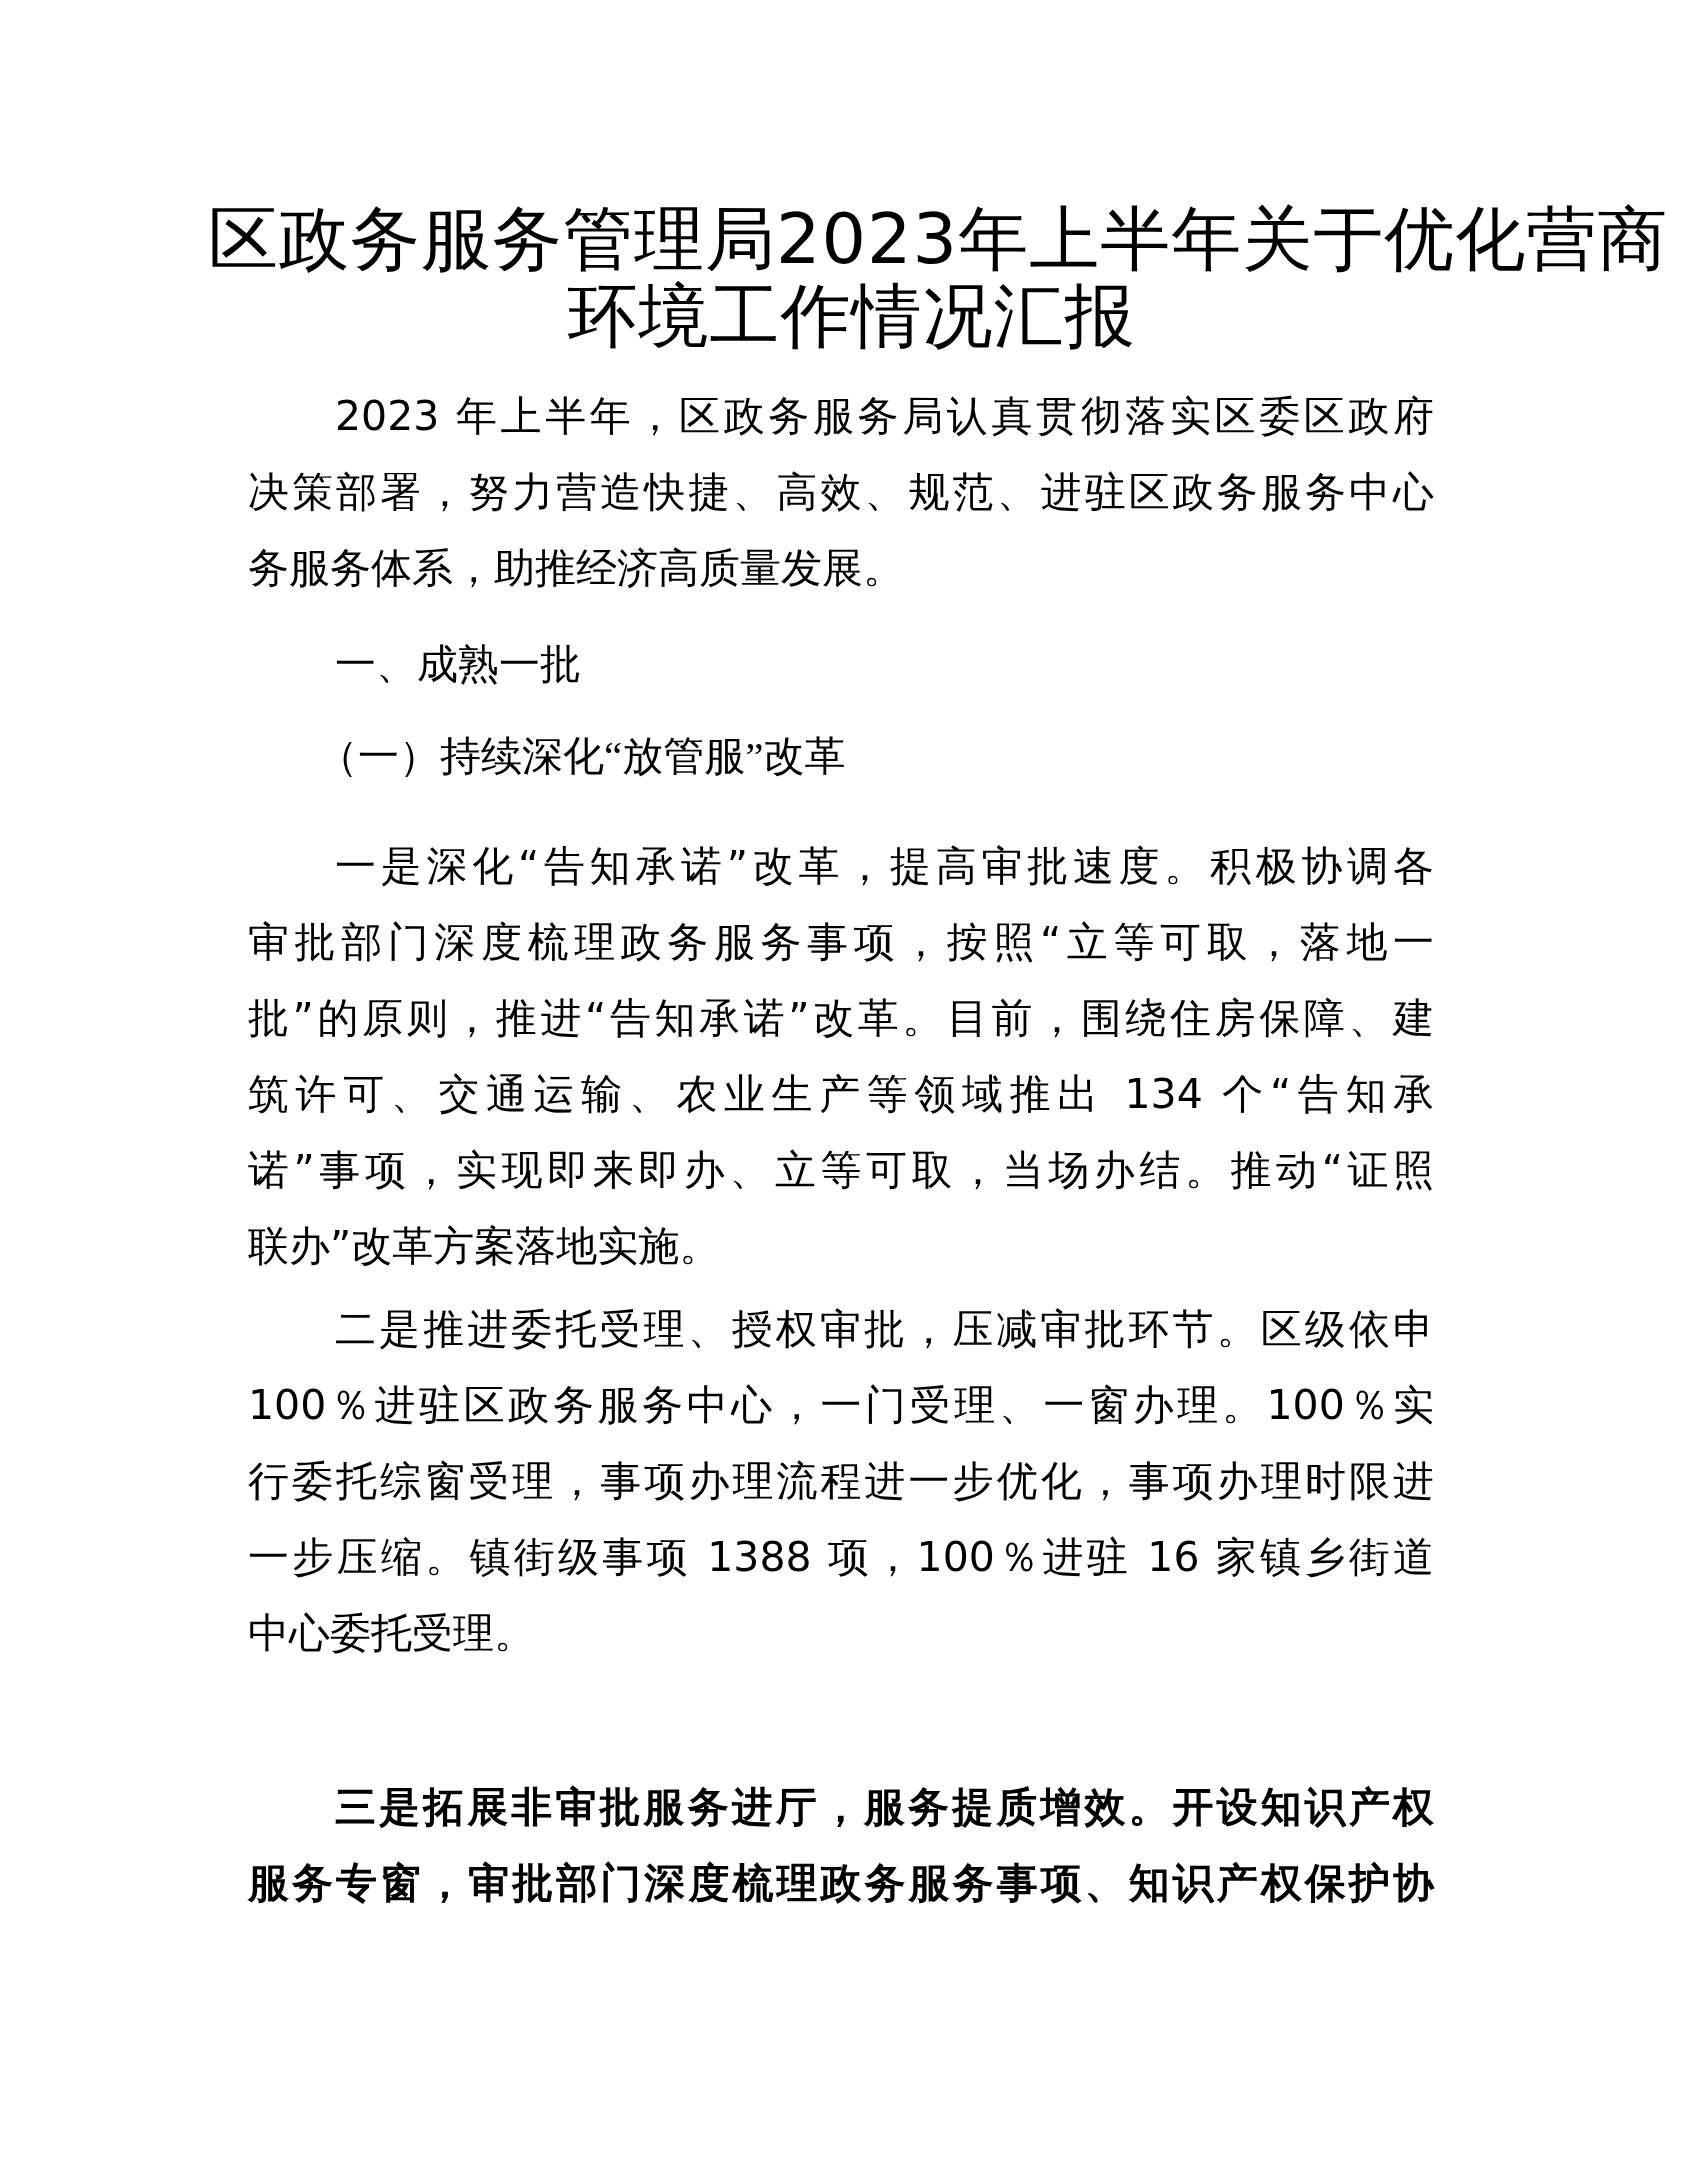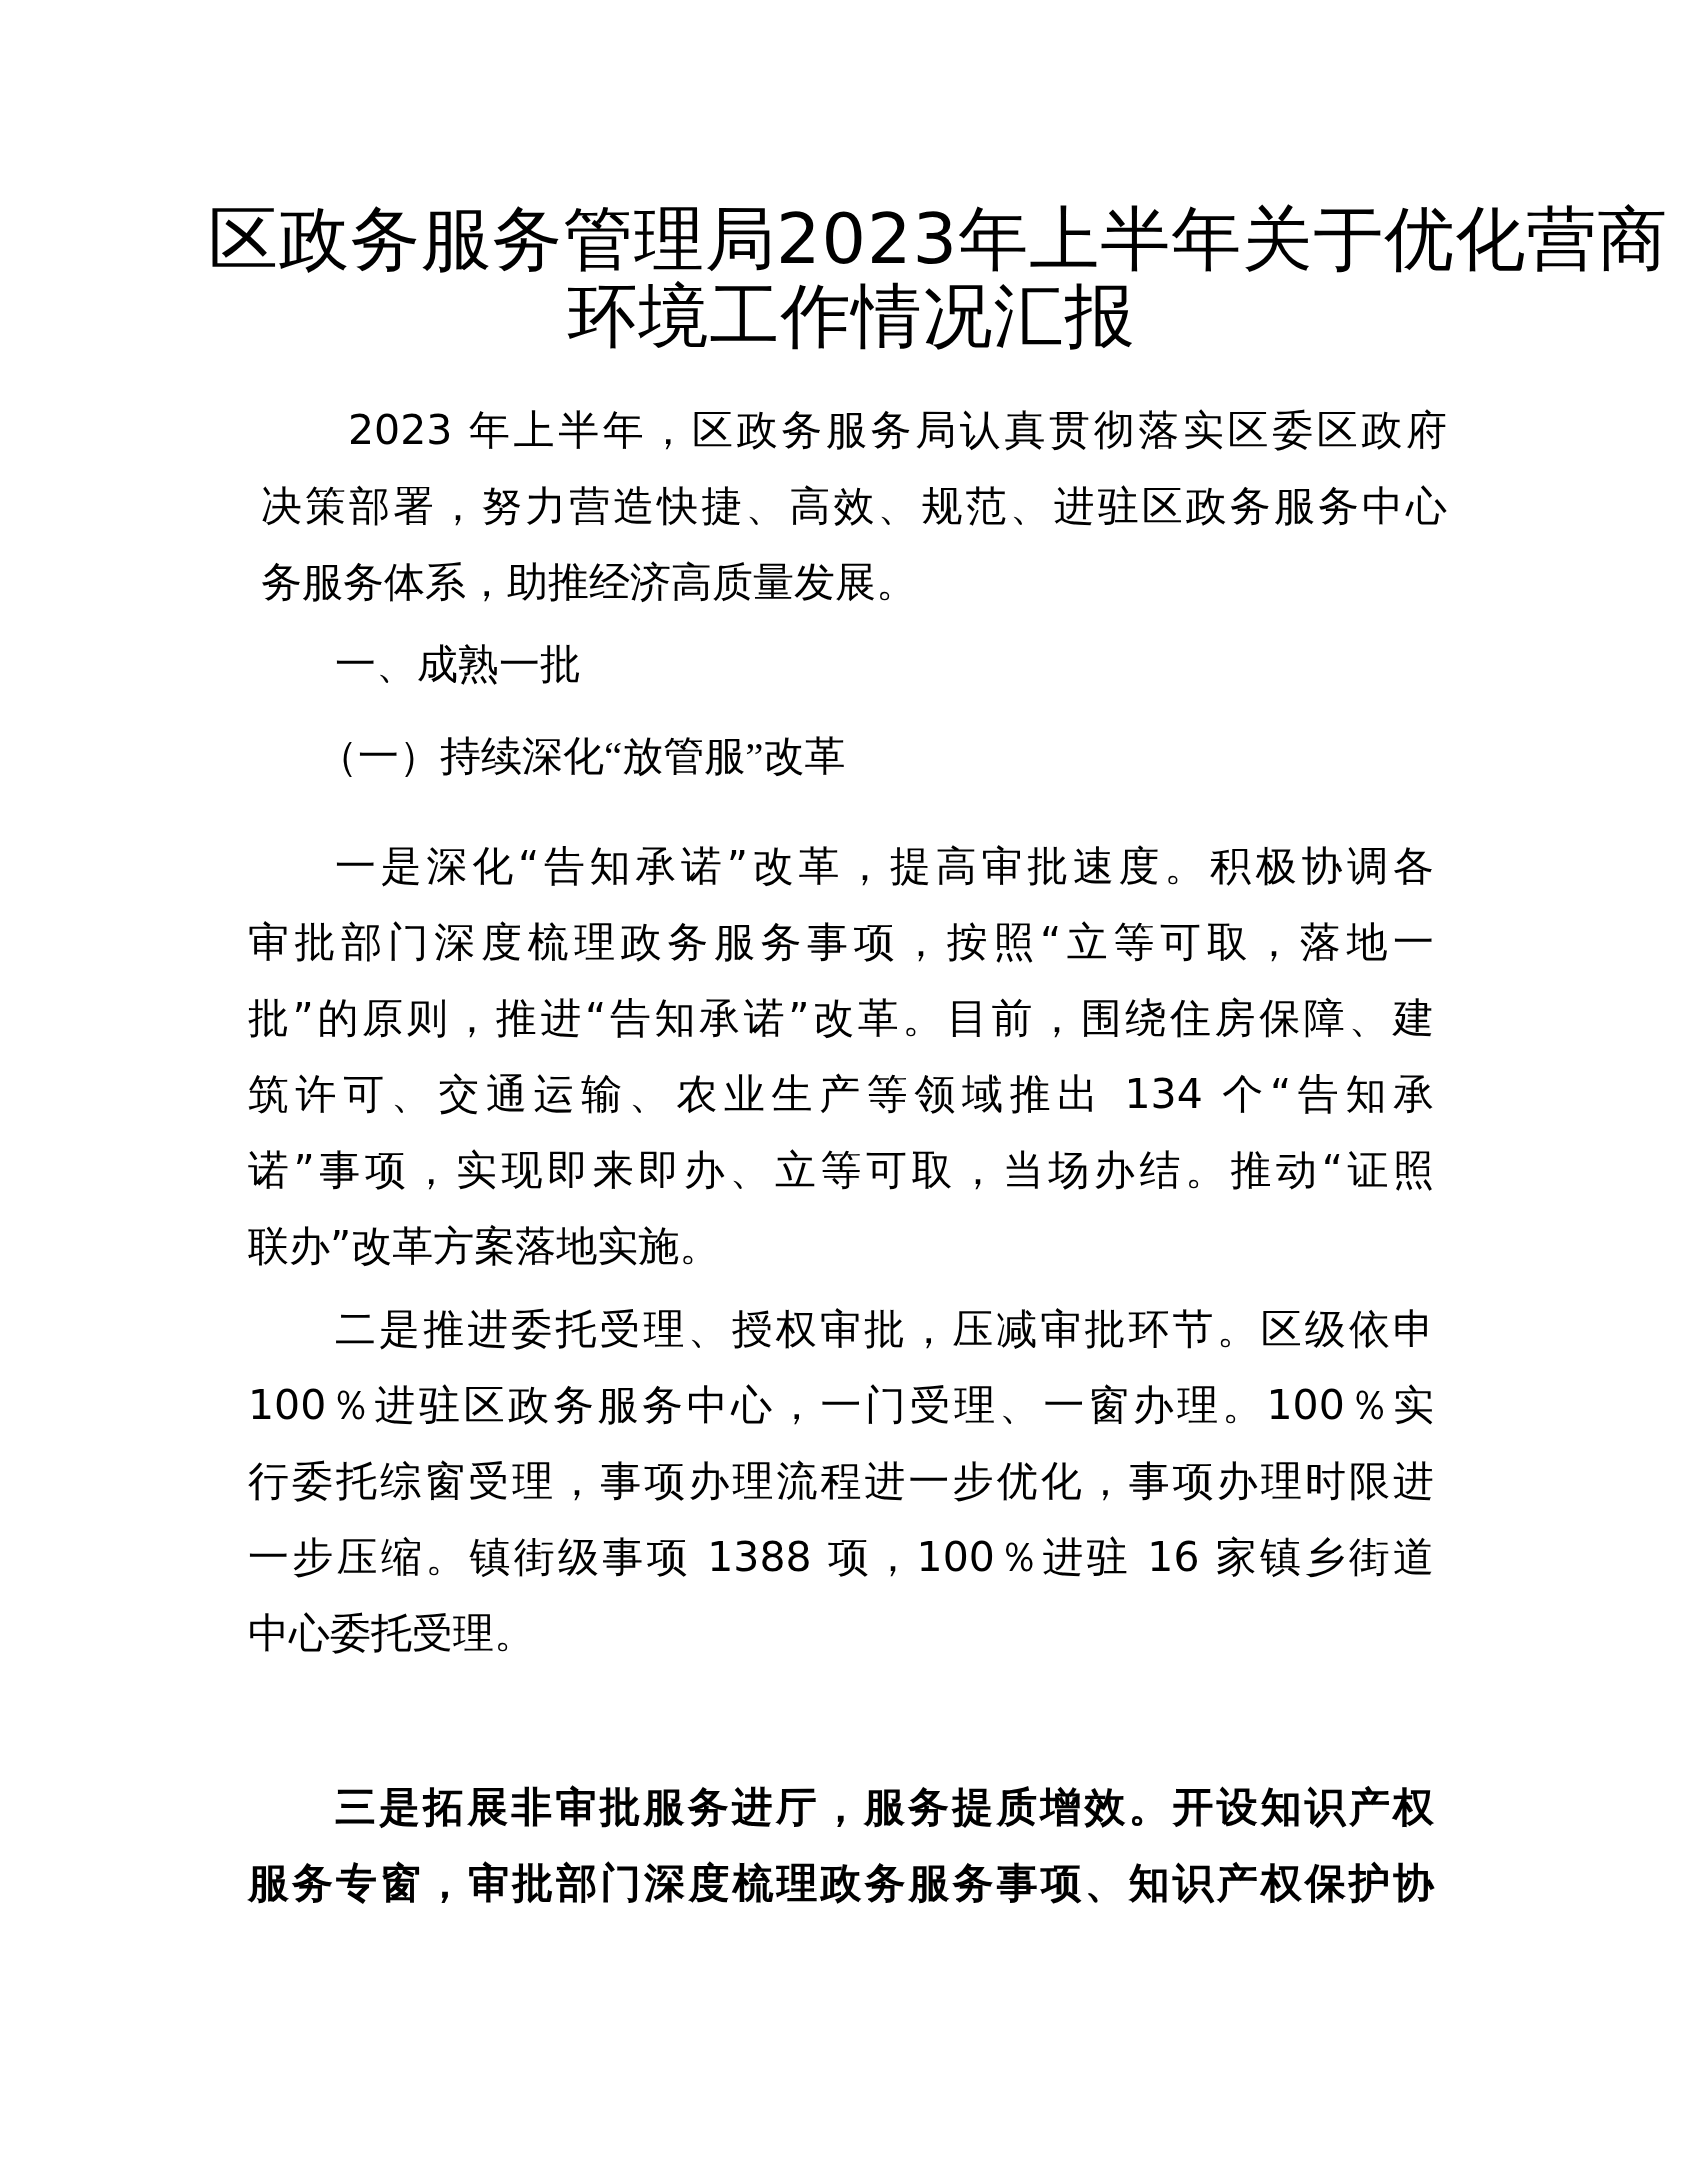--- a/index.html
+++ b/index.html
@@ -18,21 +18,21 @@
   .line.subheading { text-align-last: left; padding-left: 69px; font-family: Liberation Serif, serif; }
 </style>
 </head>
 <body>
 
 <div class="page">
 
   <div class="title" style="top:201px;">区政务服务管理局2023年上半年关于优化营商</div>
   <div class="title" style="top:278px;">环境工作情况汇报</div>
 
-  <div class="block" style="top:392px;margin-left:13px;">
+  <div class="block" style="top:378px;">
     <span class="line indent">2023 年上半年，区政务服务局认真贯彻落实区委区政府</span>
     <span class="line">决策部署，努力营造快捷、高效、规范、进驻区政务服务中心</span>
     <span class="line last">务服务体系，助推经济高质量发展。</span>
   </div>
 
   <div class="block" style="top:626px;">
     <span class="line heading">一、成熟一批</span>
   </div>
 
   <div class="block" style="top:718px;">

